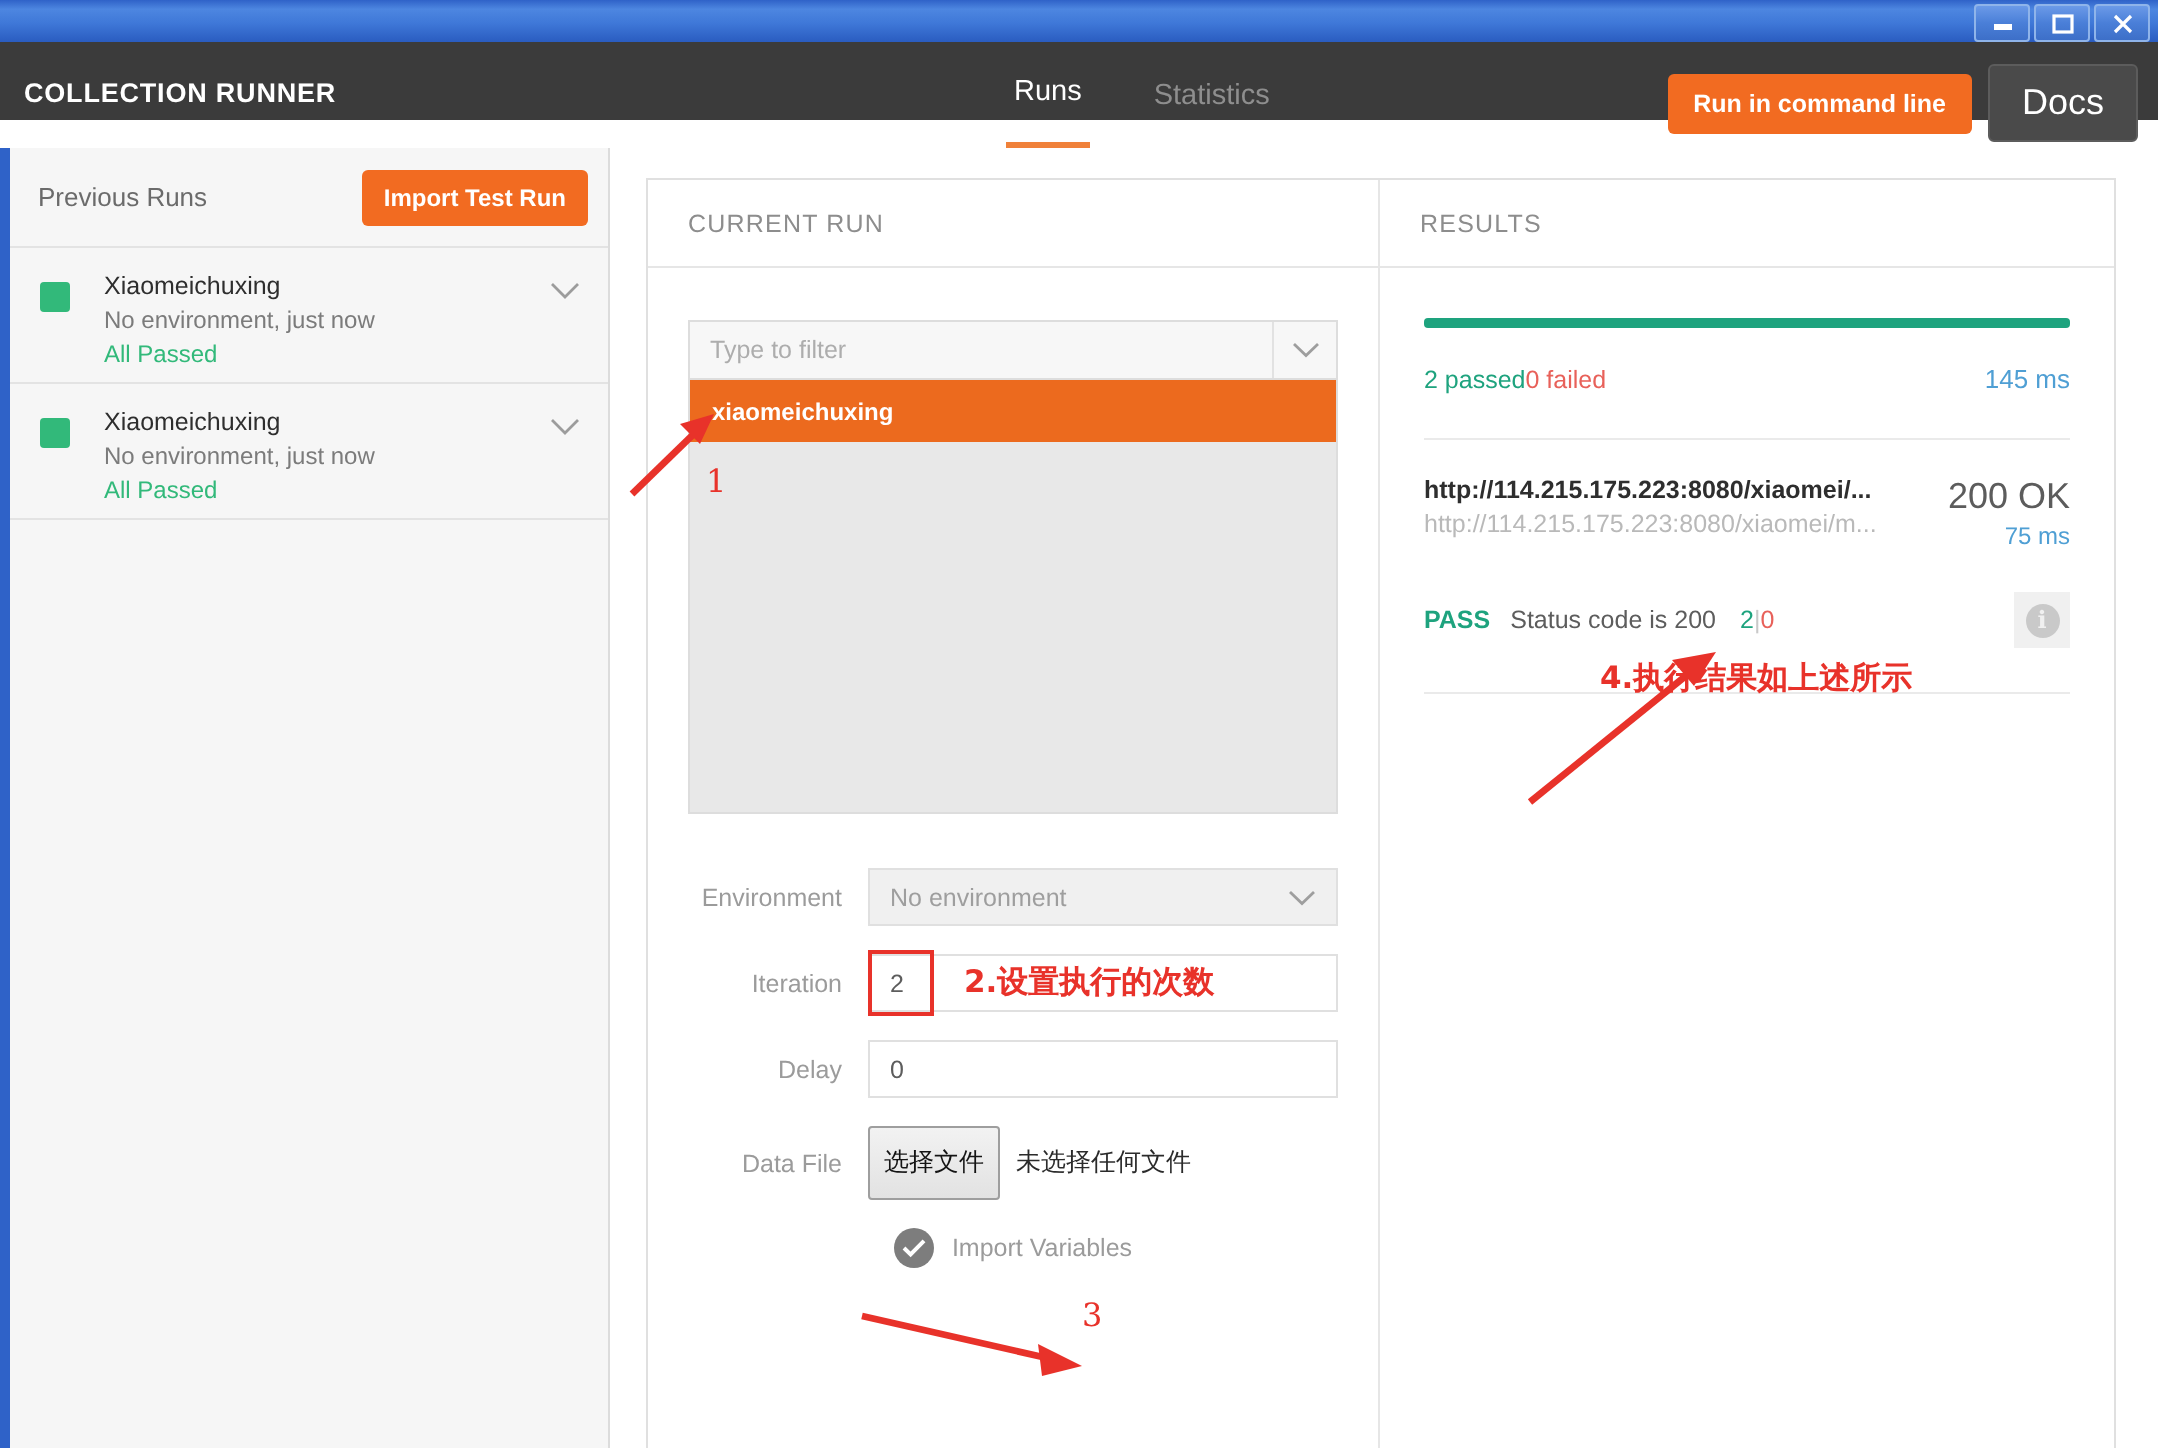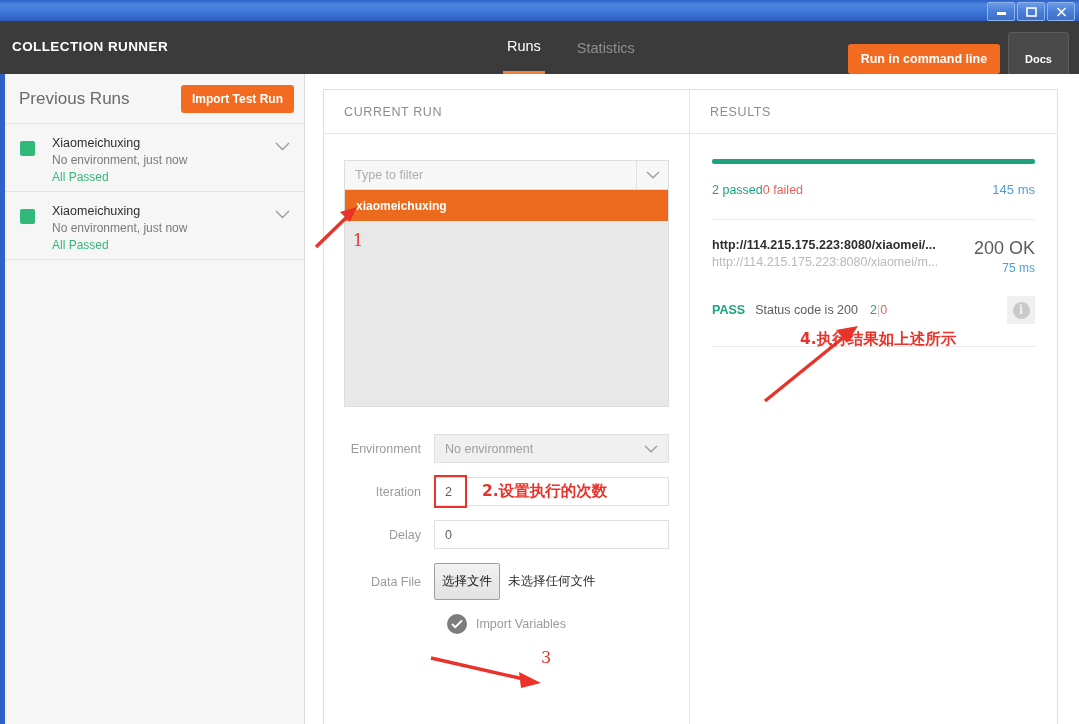--- a/index.html
+++ b/index.html
@@ -51,21 +51,21 @@
     line-height: 1;
     font-family: "DejaVu Sans", sans-serif;
   }
   .win-btn svg { display: block; }
 
   
   .app-header {
     position: absolute;
     left: 0; top: 21px;
     width: 1079px;
-    height: 53px;
+    height: 39px;
     background: #3b3b3b;
   }
   .app-title {
     position: absolute;
     left: 12px;
     top: 18px;
     color: #ffffff;
     font-size: 13.5px;
     font-weight: bold;
     letter-spacing: 0.4px;
@@ -109,25 +109,25 @@
     font-weight: bold;
     border: none;
     border-radius: 3px;
     padding: 8px 13px;
     cursor: pointer;
     font-family: "Liberation Sans", sans-serif;
   }
   .btn-docs {
     background: #4a4a4a;
     color: #ffffff;
-    font-size: 11px;
-    font-weight: bold;
+    font-size: 18px;
+    font-weight: normal;
     border: 1px solid #5c5c5c;
     border-radius: 3px;
-    padding: 20px 16px;
+    padding: 8px 16px;
     cursor: pointer;
     font-family: "Liberation Sans", sans-serif;
   }
 
   
   .body-wrap {
     position: absolute;
     left: 0; top: 74px;
     width: 1079px;
     height: 650px;
@@ -154,21 +154,21 @@
   .sidebar-head {
     height: 49px;
     display: flex;
     align-items: center;
     justify-content: space-between;
     padding: 0 10px 0 14px;
     box-sizing: border-box;
     background: #f6f6f6;
   }
   .sidebar-head-title {
-    font-size: 17px;
+    font-size: 13px;
     color: #6b6b6b;
   }
   .btn-import {
     background: #f26b21;
     color: #ffffff;
     font-size: 12px;
     font-weight: bold;
     border: none;
     border-radius: 3px;
     padding: 7px 11px;

